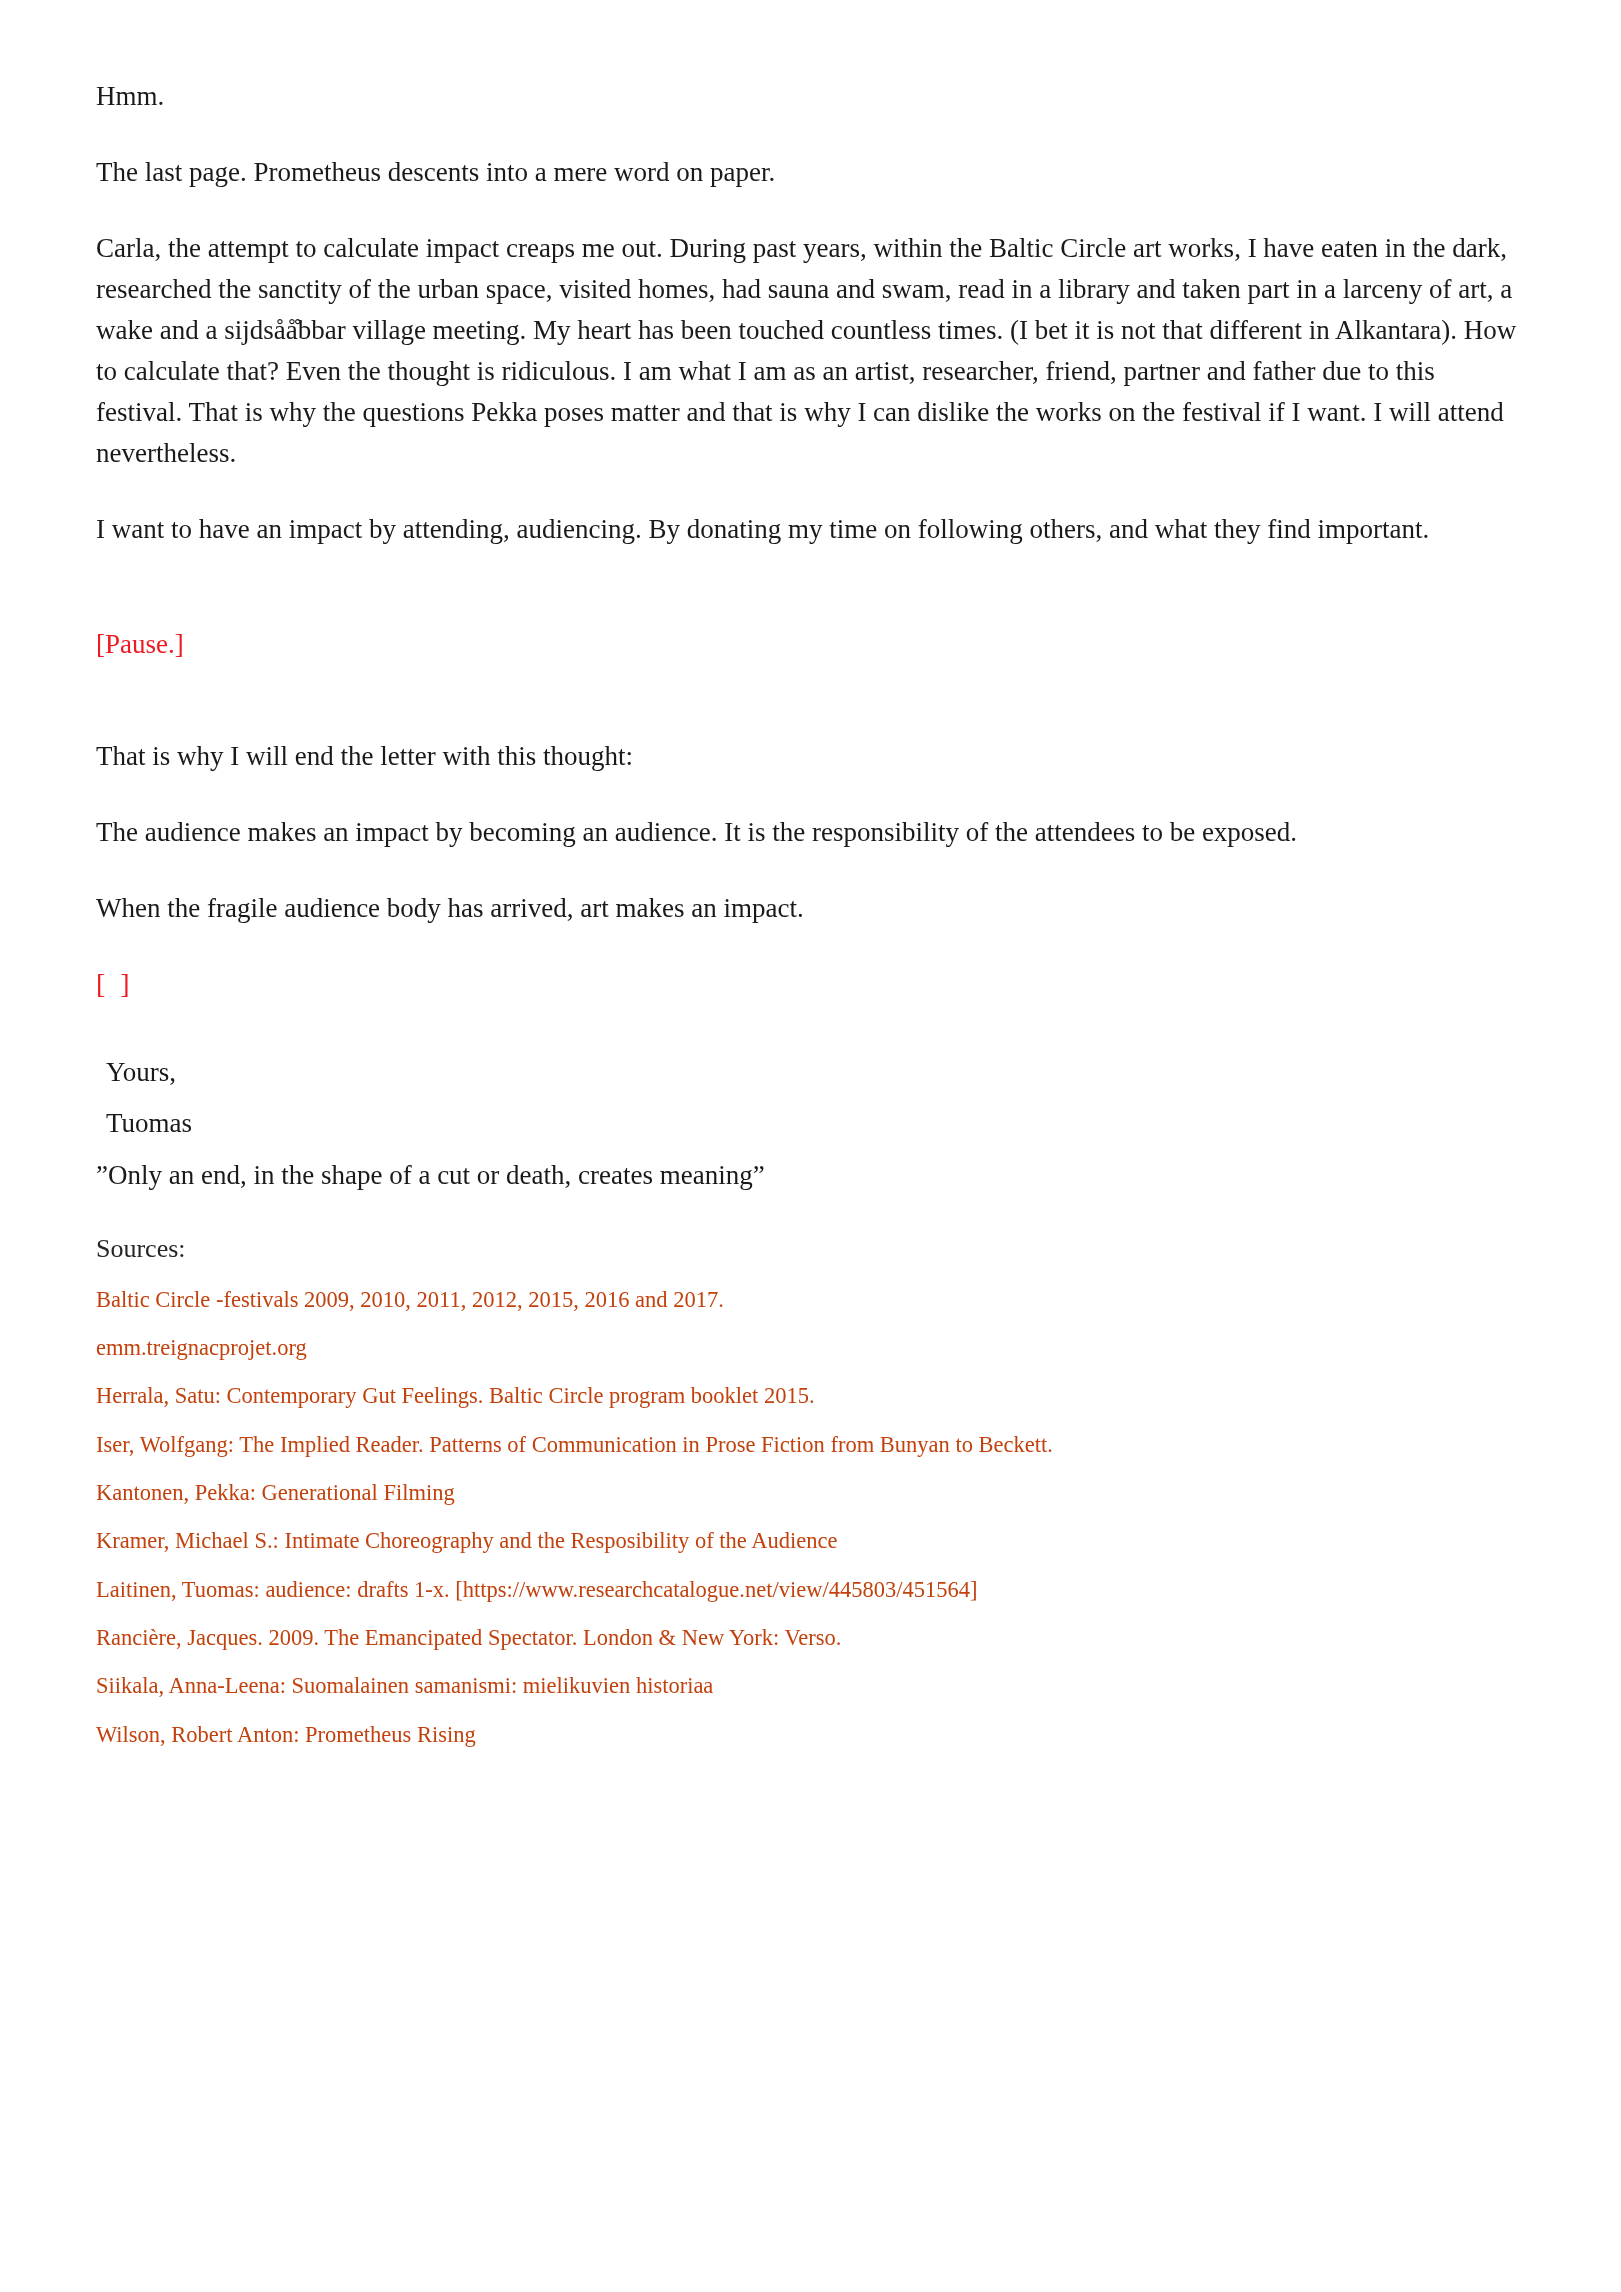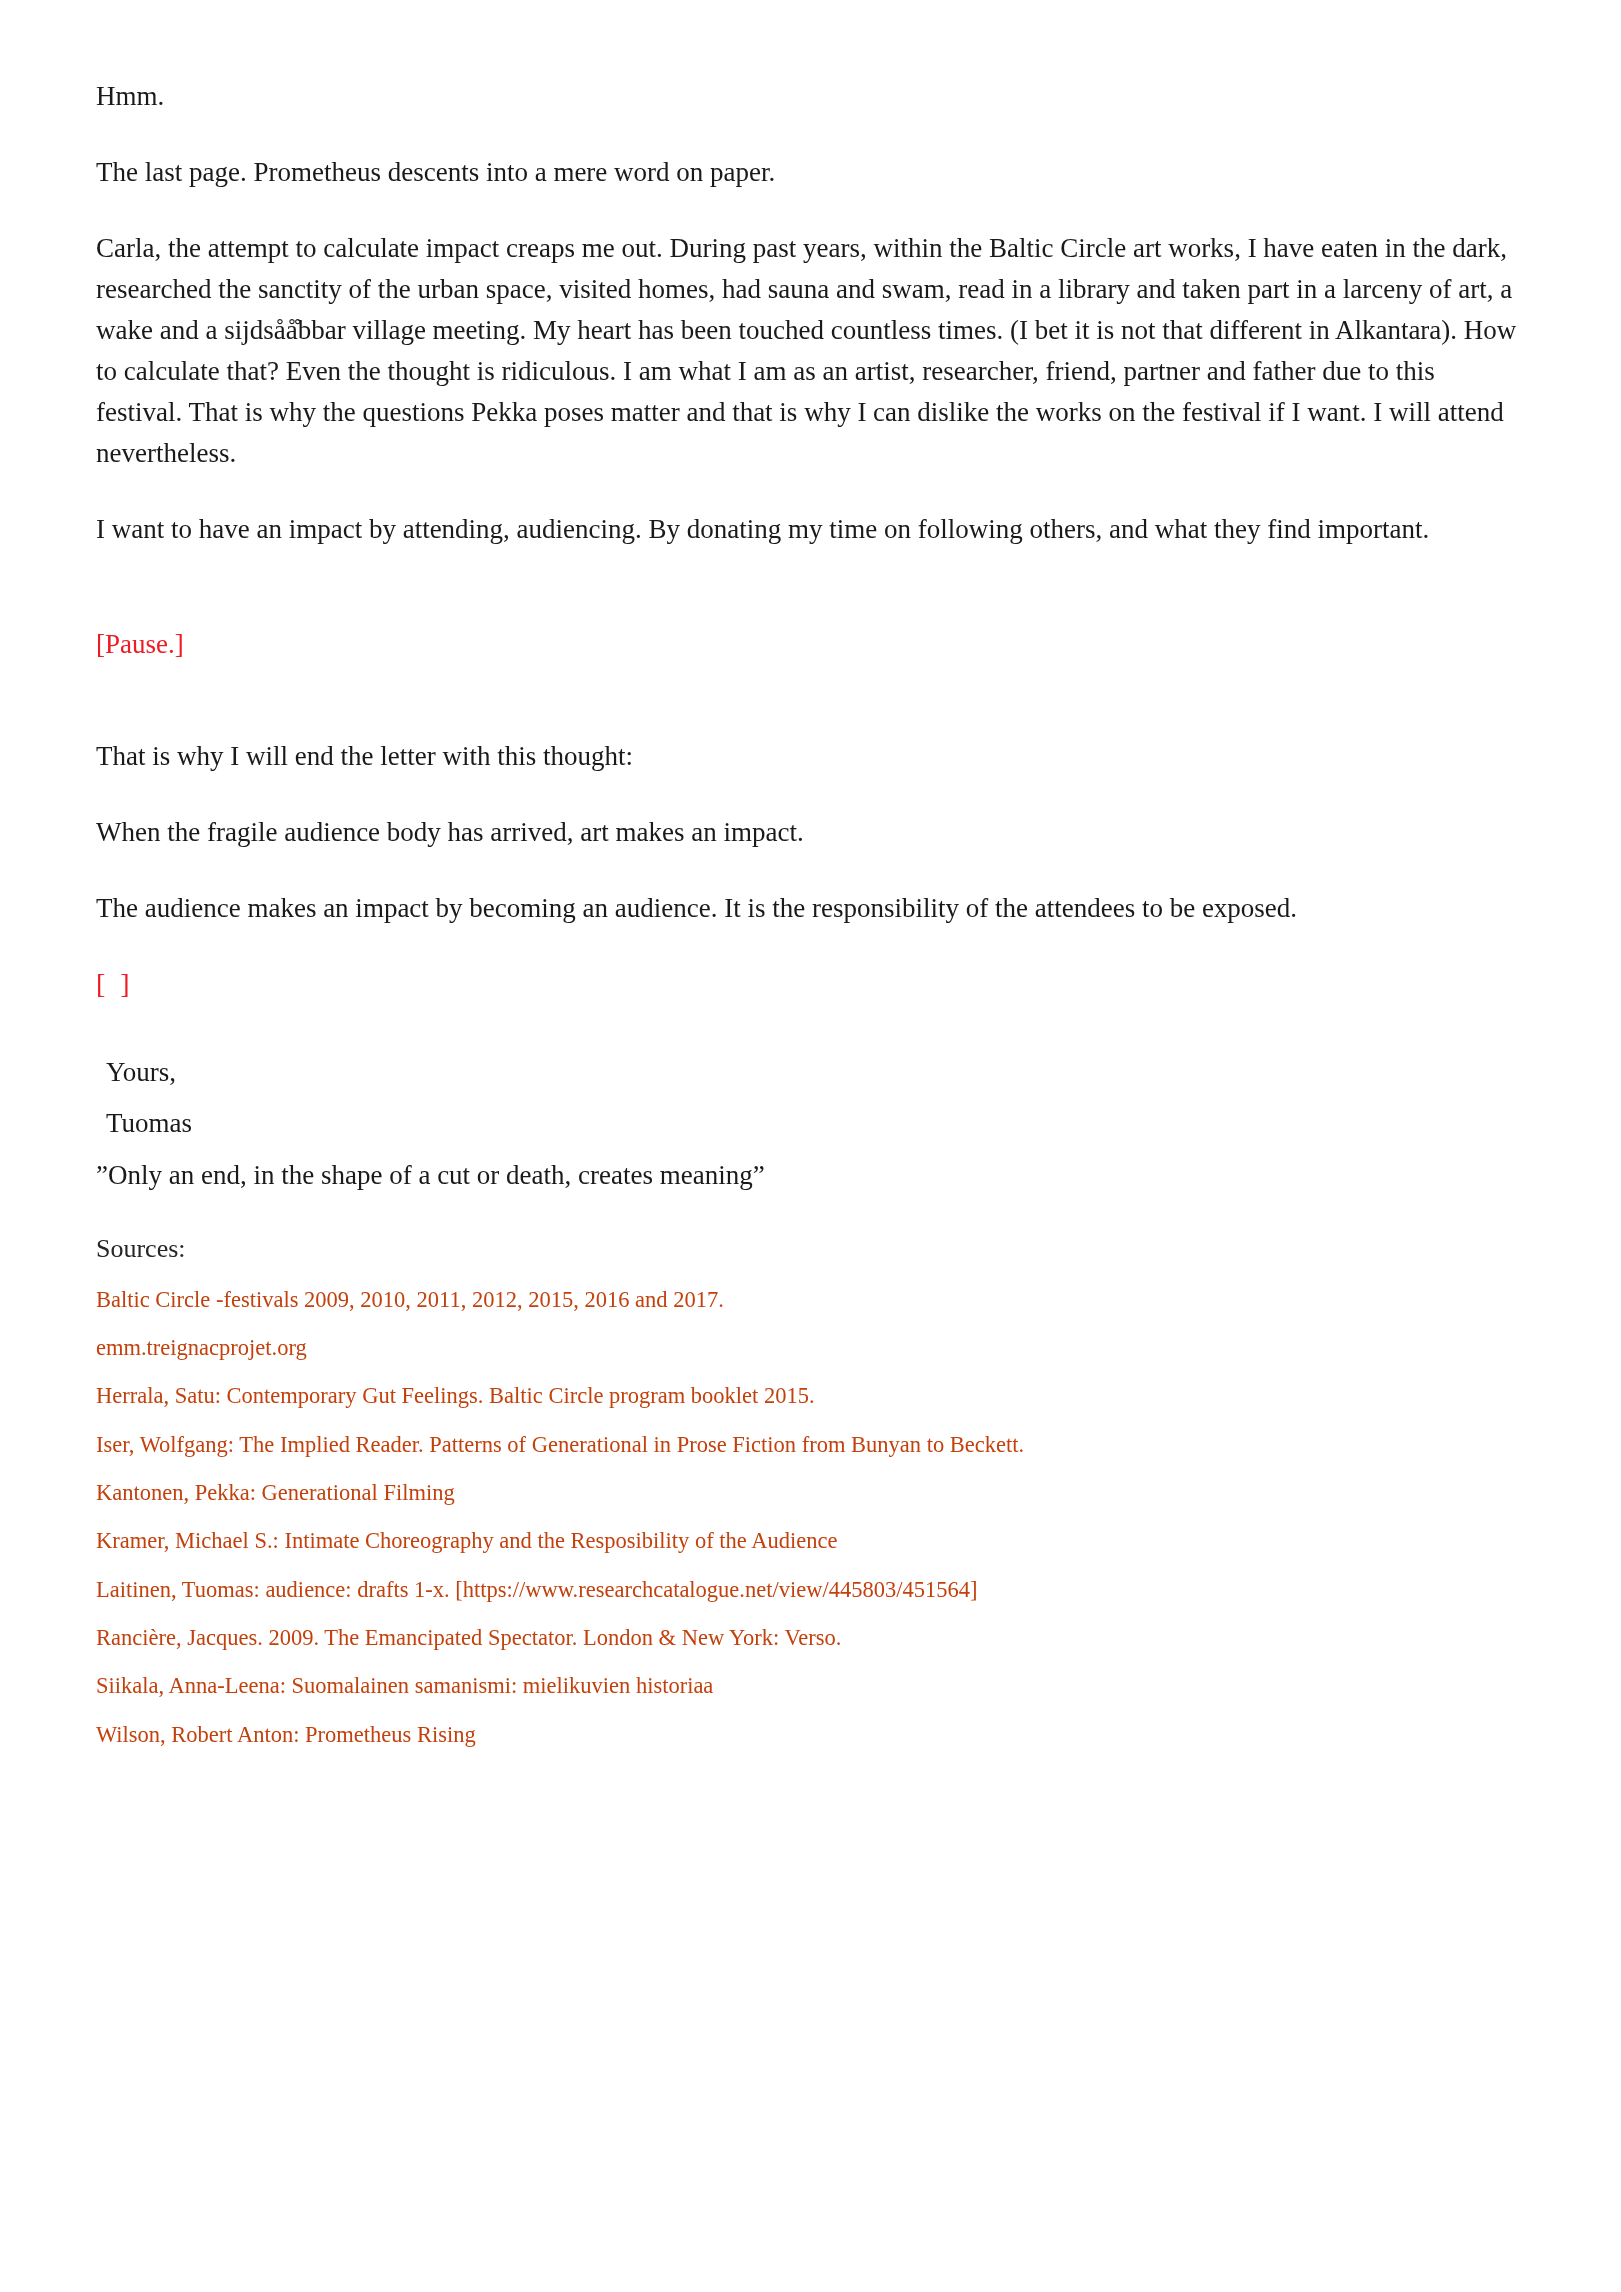--- a/index.html
+++ b/index.html
@@ -82,38 +82,38 @@
   <p class="para">I want to have an impact by attending, audiencing. By donating my time on following others, and what they find important.</p>
 
   <div class="spacer-md"></div>
 
   <p class="marker">[Pause.]</p>
 
   <div class="spacer-lg"></div>
 
   <p class="para">That is why I will end the letter with this thought:</p>
 
+  <p class="para">The audience makes an impact by becoming an audience. It is the responsibility of the attendees to be exposed.</p>
+
   <p class="para">When the fragile audience body has arrived, art makes an impact.</p>
-
-  <p class="para">The audience makes an impact by becoming an audience. It is the responsibility of the attendees to be exposed.</p>
 
   <p class="marker-brackets">[    ]</p>
 
   <div class="spacer-md"></div>
 
   <p class="signoff">Yours,</p>
   <p class="signoff">Tuomas</p>
   <p class="signoff-quote">”Only an end, in the shape of a cut or death, creates meaning”</p>
 
   <div class="sources-block">
     <p class="sources-head">Sources:</p>
     <p class="source-item">Baltic Circle -festivals 2009, 2010, 2011, 2012, 2015, 2016 and 2017.</p>
     <p class="source-item">emm.treignacprojet.org</p>
     <p class="source-item">Herrala, Satu: Contemporary Gut Feelings. Baltic Circle program booklet 2015.</p>
-    <p class="source-item">Iser, Wolfgang: The Implied Reader. Patterns of Generational in Prose Fiction from Bunyan to Beckett.</p>
+    <p class="source-item">Iser, Wolfgang: The Implied Reader. Patterns of Communication in Prose Fiction from Bunyan to Beckett.</p>
     <p class="source-item">Kantonen, Pekka: Generational Filming</p>
     <p class="source-item">Kramer, Michael S.: Intimate Choreography and the Resposibility of the Audience</p>
     <p class="source-item">Laitinen, Tuomas: audience: drafts 1-x. [https://www.researchcatalogue.net/view/445803/451564]</p>
     <p class="source-item">Rancière, Jacques. 2009. The Emancipated Spectator. London &amp; New York: Verso.</p>
     <p class="source-item">Siikala, Anna-Leena: Suomalainen samanismi: mielikuvien historiaa</p>
     <p class="source-item">Wilson, Robert Anton: Prometheus Rising</p>
   </div>
 
 </div>
 

